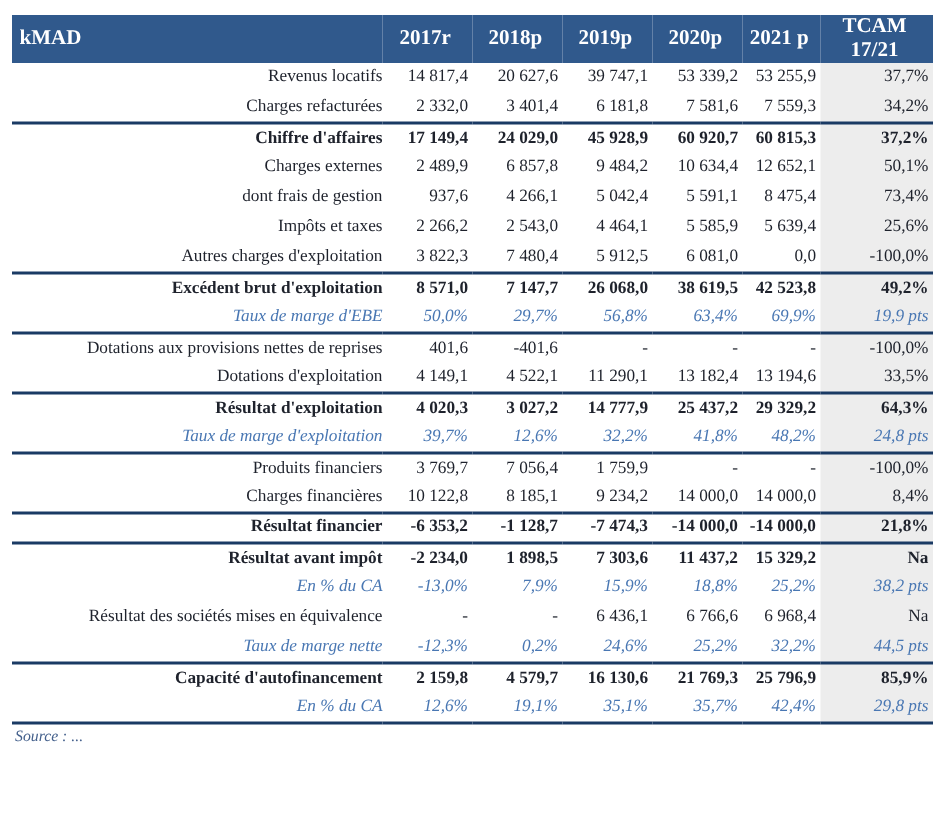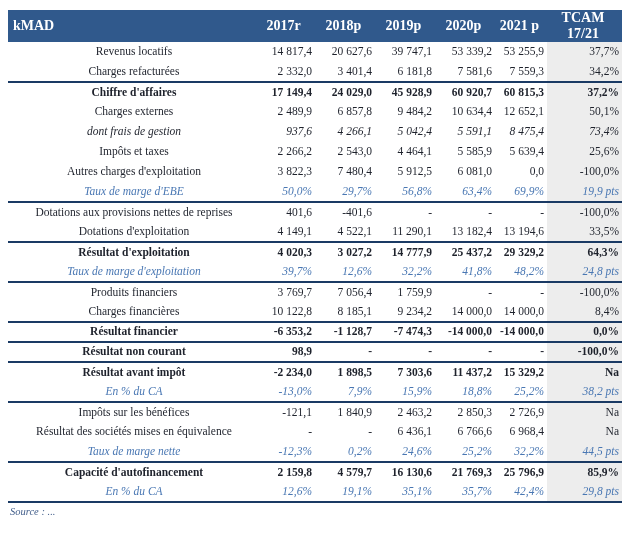--- a/index.html
+++ b/index.html
@@ -31,29 +31,29 @@
     vertical-align: middle;
   }
   thead th.lbl { text-align: left; padding-left: 5px; }
   thead th.num { text-align: center; padding-right: 3px; }
 
   tbody td {
     height: 20px;
     vertical-align: middle;
     line-height: 1;
   }
-  td.lbl { text-align: center; padding-left: 5px; }
+  td.lbl { text-align: right; padding-left: 5px; }
   td.num { text-align: right; padding-right: 3px; }
   tbody td.tcam { background: #EDEDED; }
 
   tr.thick td { border-top: 2px solid #1A3A64; }
   tbody tr.last td { border-bottom: 2px solid #1A3A64; }
   tr.bold td { font-weight: bold; }
   tr.blue td { color: #4977B3; font-style: italic; }
-  tr.idark td { font-style: italic; }
+  tr.idark td { }
 
   .source-note {
     margin: 3px 0 0 2px;
     font-size: 10.5px;
     font-style: italic;
     color: #44608c;
   }
 </style>
 </head>
 <body>
@@ -137,20 +137,29 @@
       </tr>
       <tr>
         <td class="lbl">Autres charges d'exploitation</td>
         <td class="num">3 822,3</td>
         <td class="num">7 480,4</td>
         <td class="num">5 912,5</td>
         <td class="num">6 081,0</td>
         <td class="num">0,0</td>
         <td class="num tcam">-100,0%</td>
       </tr>
+      <tr class="bold thick">
+        <td class="lbl">Excédent brut d'exploitation</td>
+        <td class="num">8 571,0</td>
+        <td class="num">7 147,7</td>
+        <td class="num">26 068,0</td>
+        <td class="num">38 619,5</td>
+        <td class="num">42 523,8</td>
+        <td class="num tcam">49,2%</td>
+      </tr>
       <tr class="blue">
         <td class="lbl">Taux de marge d'EBE</td>
         <td class="num">50,0%</td>
         <td class="num">29,7%</td>
         <td class="num">56,8%</td>
         <td class="num">63,4%</td>
         <td class="num">69,9%</td>
         <td class="num tcam">19,9 pts</td>
       </tr>
       <tr class="thick">
@@ -207,57 +216,39 @@
         <td class="num">14 000,0</td>
         <td class="num tcam">8,4%</td>
       </tr>
       <tr class="bold thick">
         <td class="lbl">Résultat financier</td>
         <td class="num">-6 353,2</td>
         <td class="num">-1 128,7</td>
         <td class="num">-7 474,3</td>
         <td class="num">-14 000,0</td>
         <td class="num">-14 000,0</td>
-        <td class="num tcam">0,0%</td>
-      </tr>
-      <tr class="bold thick">
-        <td class="lbl">Résultat non courant</td>
-        <td class="num">98,9</td>
-        <td class="num">-</td>
-        <td class="num">-</td>
-        <td class="num">-</td>
-        <td class="num">-</td>
-        <td class="num tcam">-100,0%</td>
+        <td class="num tcam">21,8%</td>
       </tr>
       <tr class="bold thick">
         <td class="lbl">Résultat avant impôt</td>
         <td class="num">-2 234,0</td>
         <td class="num">1 898,5</td>
         <td class="num">7 303,6</td>
         <td class="num">11 437,2</td>
         <td class="num">15 329,2</td>
         <td class="num tcam">Na</td>
       </tr>
       <tr class="blue">
         <td class="lbl">En % du CA</td>
         <td class="num">-13,0%</td>
         <td class="num">7,9%</td>
         <td class="num">15,9%</td>
         <td class="num">18,8%</td>
         <td class="num">25,2%</td>
         <td class="num tcam">38,2 pts</td>
-      </tr>
-      <tr class="thick">
-        <td class="lbl">Impôts sur les bénéfices</td>
-        <td class="num">-121,1</td>
-        <td class="num">1 840,9</td>
-        <td class="num">2 463,2</td>
-        <td class="num">2 850,3</td>
-        <td class="num">2 726,9</td>
-        <td class="num tcam">Na</td>
       </tr>
       <tr>
         <td class="lbl">Résultat des sociétés mises en équivalence</td>
         <td class="num">-</td>
         <td class="num">-</td>
         <td class="num">6 436,1</td>
         <td class="num">6 766,6</td>
         <td class="num">6 968,4</td>
         <td class="num tcam">Na</td>
       </tr>

